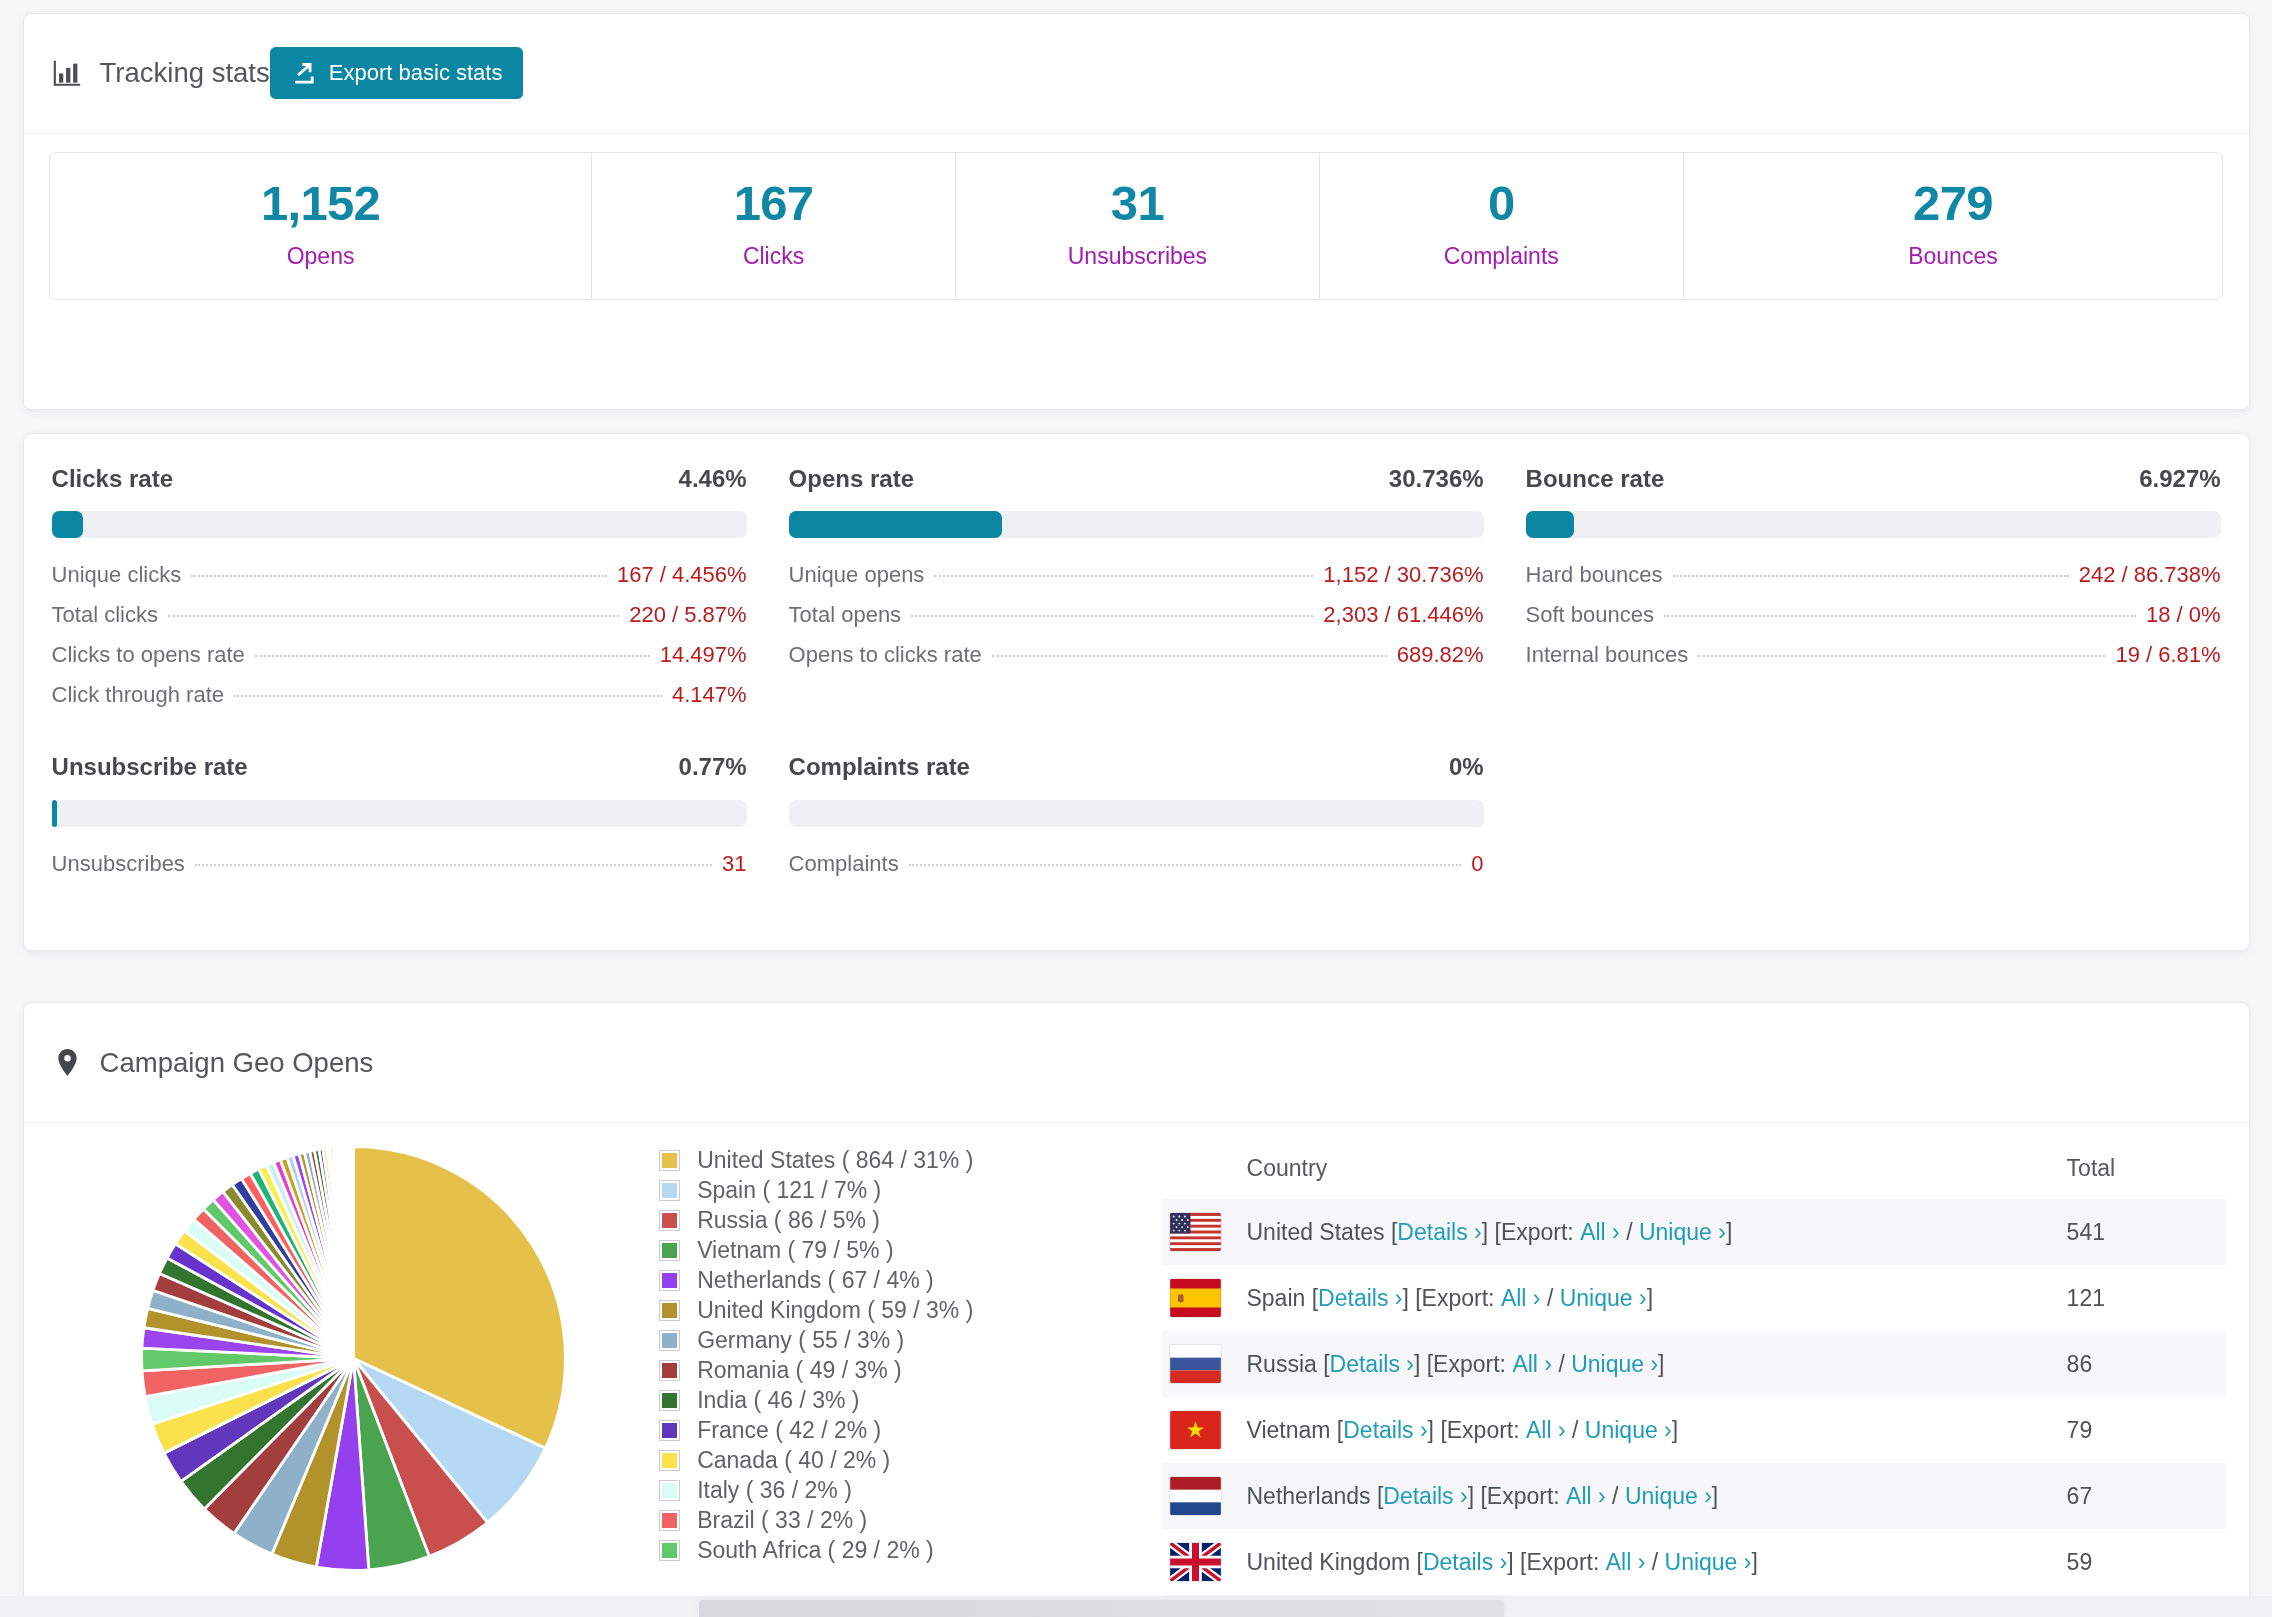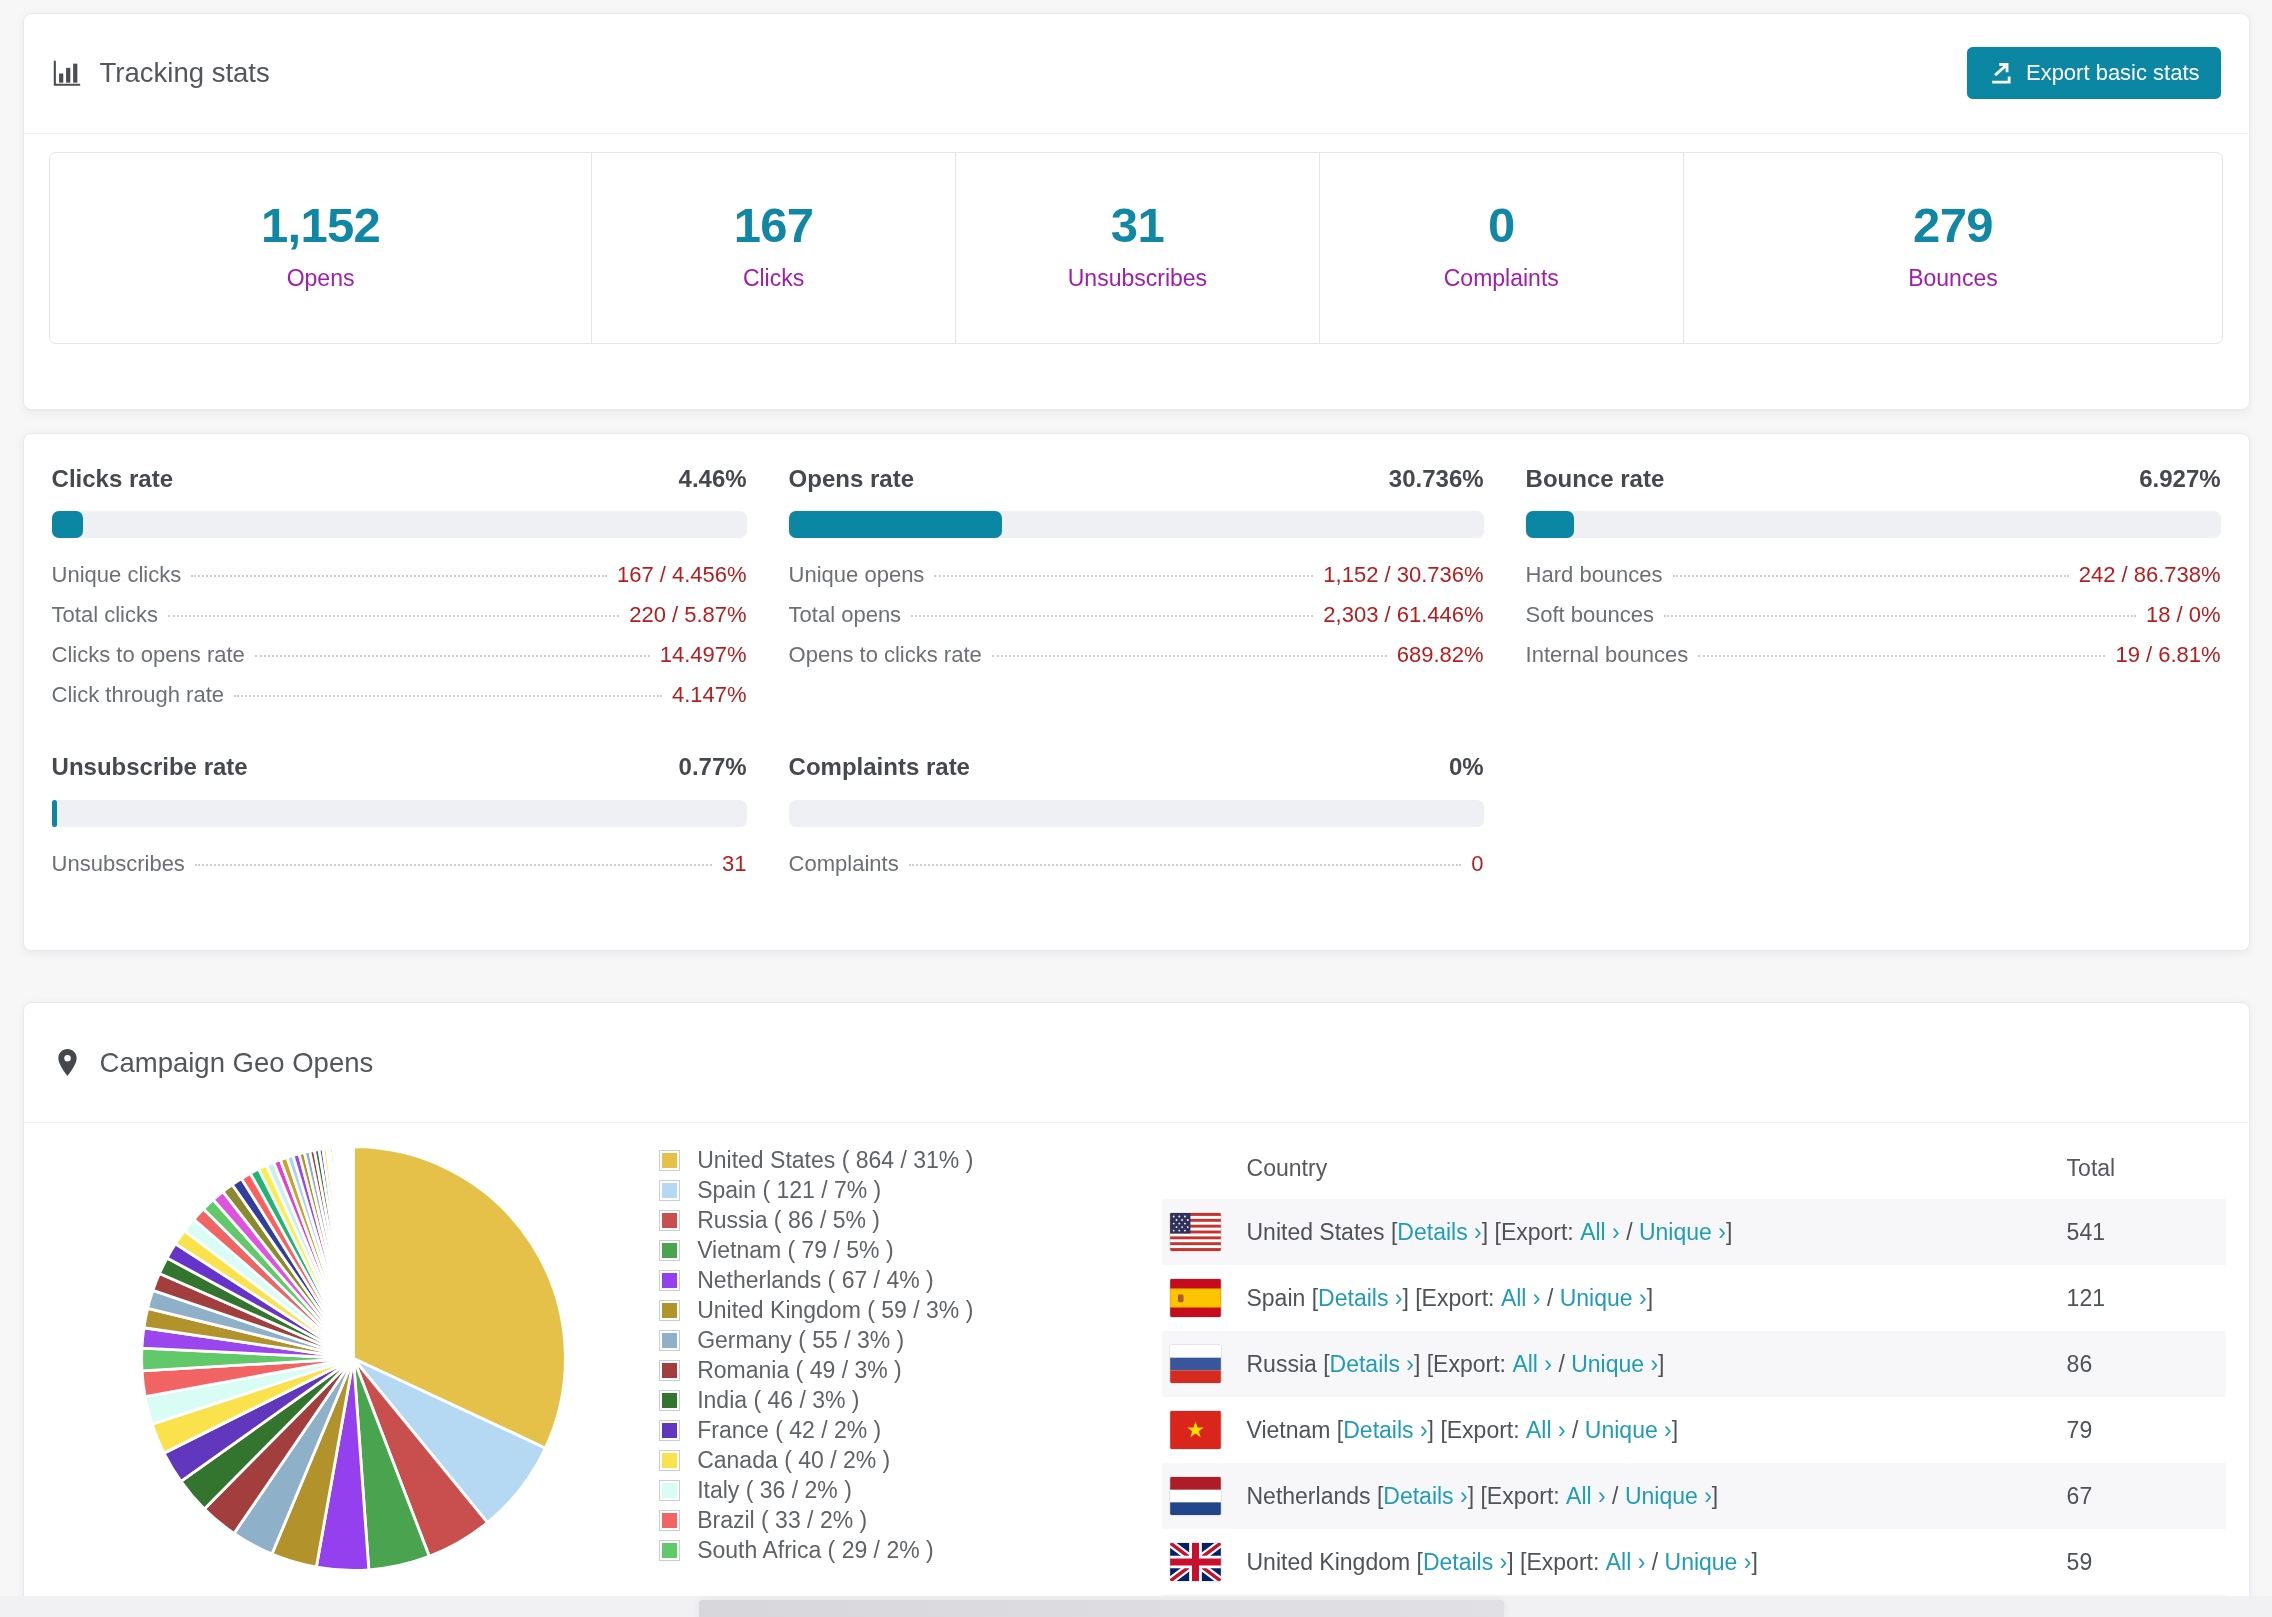--- a/index.html
+++ b/index.html
@@ -11,36 +11,36 @@
   .card {
     position:absolute; left:22.6px; width:2227px; background:#fff;
     border:0.7px solid #e9e9eb; border-radius:8.5px;
     box-shadow:0 2.8px 8.5px rgba(70,75,85,.08);
   }
   #card-tracking { top:12.7px; height:397px; }
   #card-rates   { top:433px; height:518px; }
   #card-geo     { top:1002px; height:621px; overflow:hidden; }
 
   .card-header {
-    height:120px; display:flex; align-items:center; justify-content:space-between;
+    height:120px; display:flex; align-items:center; 
     padding:0 28px; border-bottom:1.4px solid #f1f1f2;
   }
   .card-title { display:flex; align-items:center; gap:17px; font-size:27.5px; color:#53565a; }
   .hdr-icon { width:31px; height:31px; flex:none; }
 
   .btn-export {
     display:flex; align-items:center; gap:12.7px; background:#0b86a3; color:#fff;
     font-size:22px; height:52px; padding:17px 21px; border:none; border-radius:5.6px;
     cursor:pointer; font-family:inherit;
   }
   .btn-export svg { width:25.4px; height:25.4px; }
 
   
   .stats-grid {
-    margin:18.4px 25.4px; height:192px; display:grid;
+    margin:18.4px 25.4px; height:148px; display:grid;
     grid-template-columns:1.49fr 1fr 1fr 1fr 1.48fr;
     border:0.7px solid #e5e5e8; border-radius:7px; background:#fff;
   }
   .stat-box {
     border-right:0.7px solid #e5e5e8; display:flex; flex-direction:column;
     align-items:center; justify-content:center; padding-bottom:7px;
   }
   .stat-box:last-child { border-right:none; }
   .stat-value { font-size:49px; font-weight:bold; color:#1087a4; margin-bottom:12.7px; letter-spacing:-0.7px; }
   .stat-label { font-size:23px; color:#a21caf; }

